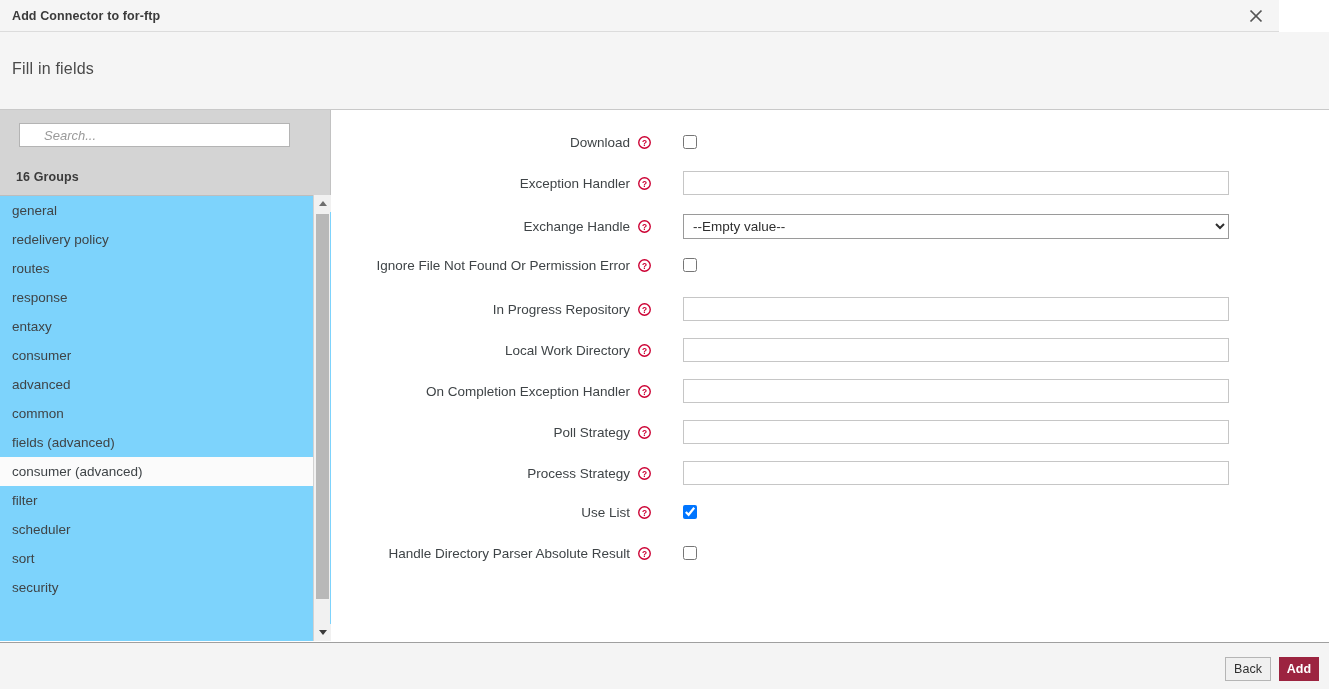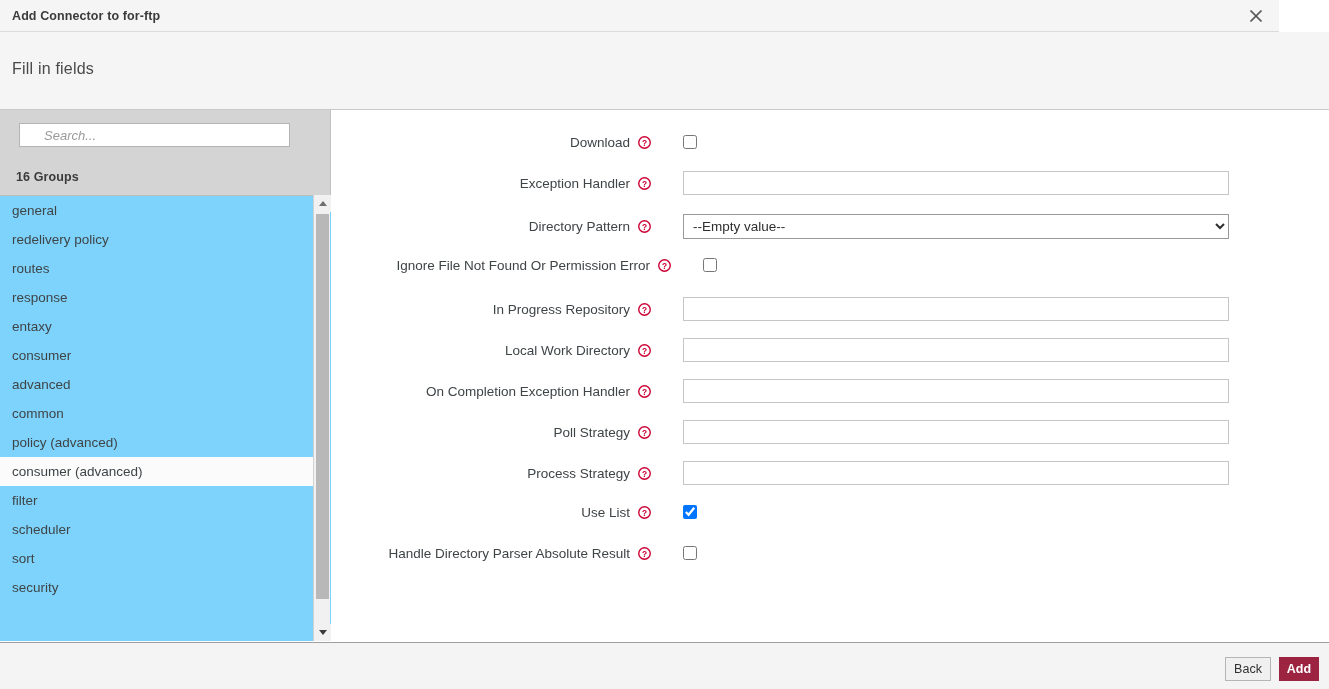--- a/index.html
+++ b/index.html
@@ -267,21 +267,21 @@
     <div class="grouplist-frame">
       <div class="grouplist" id="group-list">
           <div class="group-item"><span>general</span></div>
           <div class="group-item"><span>redelivery policy</span></div>
           <div class="group-item"><span>routes</span></div>
           <div class="group-item"><span>response</span></div>
           <div class="group-item"><span>entaxy</span></div>
           <div class="group-item"><span>consumer</span></div>
           <div class="group-item"><span>advanced</span></div>
           <div class="group-item"><span>common</span></div>
-          <div class="group-item"><span>policy (advanced)</span></div>
+          <div class="group-item"><span>fields (advanced)</span></div>
           <div class="group-item selected"><span>consumer (advanced)</span></div>
           <div class="group-item"><span>filter</span></div>
           <div class="group-item"><span>scheduler</span></div>
           <div class="group-item"><span>sort</span></div>
           <div class="group-item"><span>security</span></div>
         </div>
     </div>
 
     <div class="sb-track">
       <div class="sb-btn up">
@@ -309,30 +309,30 @@
         <div class="field-label">Exception Handler</div>
         <svg class="help-icon" viewBox="0 0 14 14">
           <circle cx="7" cy="7" r="6.2" fill="none" stroke="#cc0033" stroke-width="1.5"></circle>
           <text x="7" y="10.4" text-anchor="middle" font-family="Liberation Sans, sans-serif" font-size="9" font-weight="bold" fill="#cc0033">?</text>
         </svg>
         <div class="control-wrap">
           <input type="text" class="text-input" style="">
         </div>
       </div>
       <div class="field-row" style="top: 102px;">
-        <div class="field-label">Directory Pattern</div>
+        <div class="field-label">Exchange Handle</div>
         <svg class="help-icon" viewBox="0 0 14 14">
           <circle cx="7" cy="7" r="6.2" fill="none" stroke="#cc0033" stroke-width="1.5"></circle>
           <text x="7" y="10.4" text-anchor="middle" font-family="Liberation Sans, sans-serif" font-size="9" font-weight="bold" fill="#cc0033">?</text>
         </svg>
         <div class="control-wrap">
           <select class="select-input"><option>--Empty value--</option></select>
         </div>
       </div>
-      <div class="field-row" style="top: 141px; padding-left: 20px;">
+      <div class="field-row" style="top: 141px;">
         <div class="field-label">Ignore File Not Found Or Permission Error</div>
         <svg class="help-icon" viewBox="0 0 14 14">
           <circle cx="7" cy="7" r="6.2" fill="none" stroke="#cc0033" stroke-width="1.5"></circle>
           <text x="7" y="10.4" text-anchor="middle" font-family="Liberation Sans, sans-serif" font-size="9" font-weight="bold" fill="#cc0033">?</text>
         </svg>
         <div class="control-wrap">
           <input type="checkbox" class="checkbox-input" style="">
         </div>
       </div>
       <div class="field-row" style="top: 185px;">

